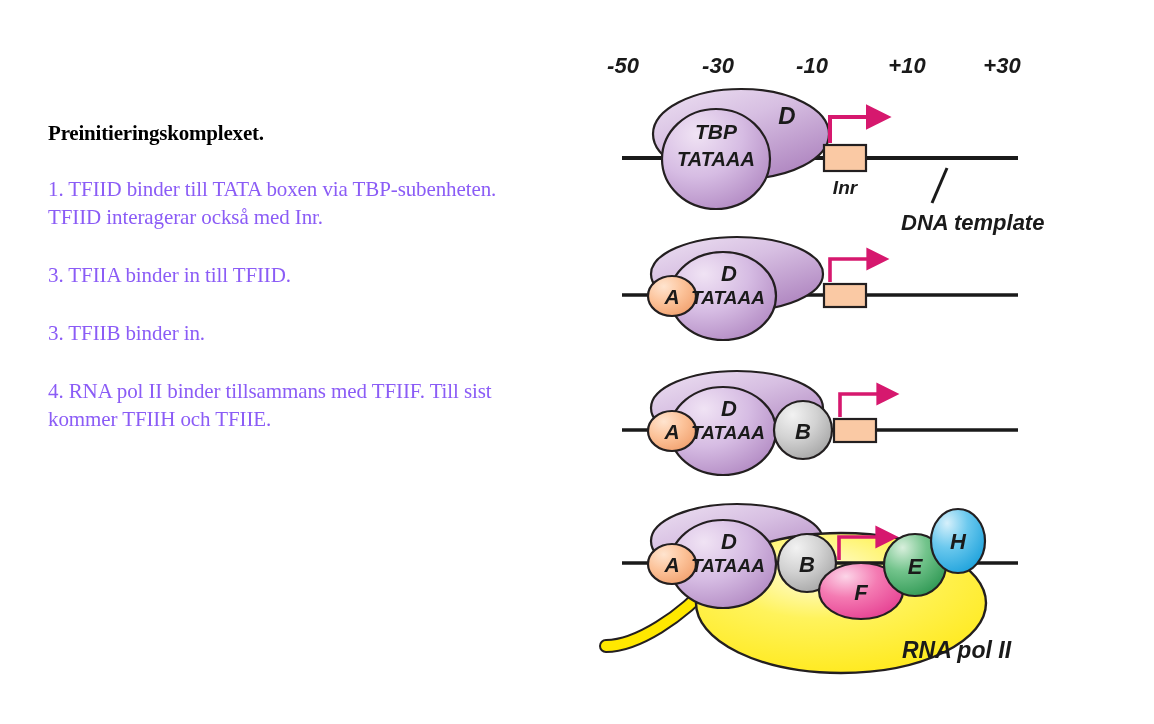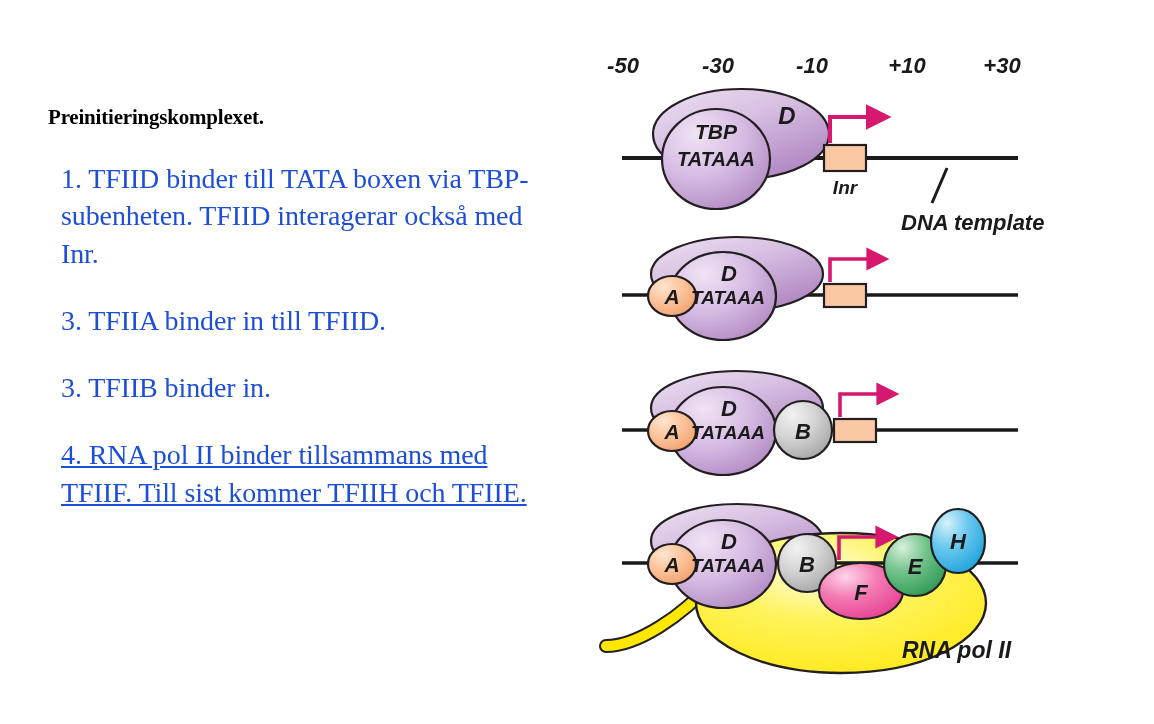--- a/index.html
+++ b/index.html
@@ -21,32 +21,32 @@
     left: 48px;
     top: 104px;
     width: 500px;
   }
   #slide-title {
     font-family: "Liberation Serif", serif;
     font-weight: bold;
     font-size: 21px;
     color: #000000;
     letter-spacing: -0.2px;
-    margin: 0 0 30px 0;
+    margin: 16px 0 30px 0;
     line-height: 1.25;
   }
   .step {
     font-family: "Liberation Serif", serif;
-    font-size: 28px;
-    color: #1d4ed8;
+    font-size: 21px;
+    color: #8b5cf6;
     line-height: 1.33;
-    margin: 0 0 30px 13px;
+    margin: 0 0 30px 0;
     letter-spacing: -0.1px;
   }
-  .step:last-child { margin-bottom: 0; text-decoration: underline; }
+  .step:last-child { margin-bottom: 0; }
 
   
   #diagram {
     position: absolute;
     left: 596px;
     top: 46px;
     width: 558px;
     height: 640px;
     font-style: italic;
   }

